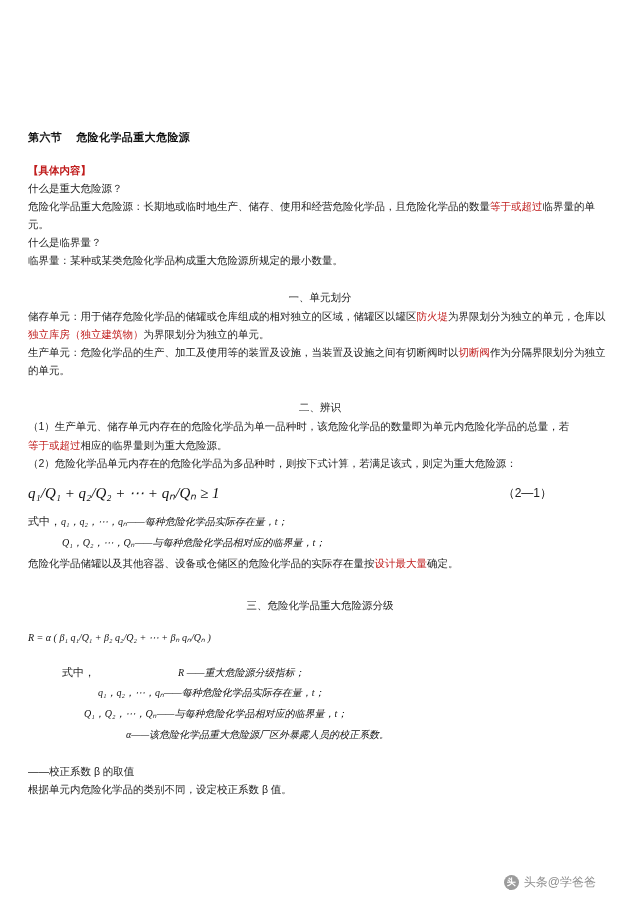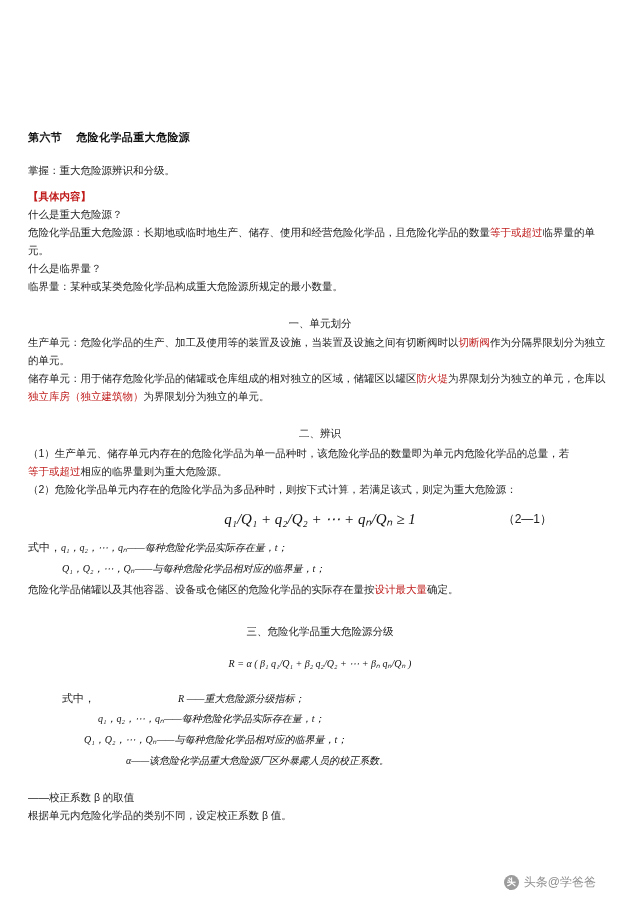--- a/index.html
+++ b/index.html
@@ -57,21 +57,20 @@
     margin-bottom: 1px;
     text-align: center;
   }
   .math {
     font-family: "Liberation Serif", serif;
     font-style: italic;
     font-size: 15px;
     color: #111;
   }
   .eq-line {
-    text-align: center;
     position: relative;
     margin: 9px 0 6px 0;
     text-decoration: underline;
   }
   .eq-num {
     position: absolute;
     right: 60px;
     top: 2px;
     font-size: 12px;
     font-family: "Liberation Sans", sans-serif;
@@ -119,34 +118,33 @@
 <body>
 
 <div class="page">
 
   <div class="content">
 
     <div class="title">
       <span class="sect">第六节</span><span>危险化学品重大危险源</span>
     </div>
 
-    <p>掌握：重大危险源辨识和分级。</p>
     <p class="head-red">【具体内容】</p>
 
     <p>什么是重大危险源？</p>
     <p><span>危险化学品重大危险源：长期地或临时地生产、储存、使用和经营危险化学品，且危险化学品的数量</span><span class="red">等于或超过</span><span>临界量的单元。</span></p>
 
     <p>什么是临界量？</p>
     <p>临界量：某种或某类危险化学品构成重大危险源所规定的最小数量。</p>
 
     <div class="gap-s"></div>
 
     <p class="sec-head">一、单元划分</p>
+    <p><span>储存单元：用于储存危险化学品的储罐或仓库组成的相对独立的区域，储罐区以罐区</span><span class="red">防火堤</span><span>为界限划分为独立的单元，仓库以</span><span class="red">独立库房（独立建筑物）</span><span>为界限划分为独立的单元。</span></p>
     <p><span>生产单元：危险化学品的生产、加工及使用等的装置及设施，当装置及设施之间有切断阀时以</span><span class="red">切断阀</span><span>作为分隔界限划分为独立的单元。</span></p>
-    <p><span>储存单元：用于储存危险化学品的储罐或仓库组成的相对独立的区域，储罐区以罐区</span><span class="red">防火堤</span><span>为界限划分为独立的单元，仓库以</span><span class="red">独立库房（独立建筑物）</span><span>为界限划分为独立的单元。</span></p>
 
     <div class="gap-s"></div>
 
     <p class="sec-head">二、辨识</p>
     <p><span>（1）生产单元、储存单元内存在的危险化学品为单一品种时，该危险化学品的数量即为单元内危险化学品的总量，若</span></p>
     <p><span class="red">等于或超过</span><span>相应的临界量则为重大危险源。</span></p>
     <p>（2）危险化学品单元内存在的危险化学品为多品种时，则按下式计算，若满足该式，则定为重大危险源：</p>
 
     <div class="eq-line">
       <span class="eq-center math">q₁/Q₁ + q₂/Q₂ + ⋯ + qₙ/Qₙ ≥ 1</span>

